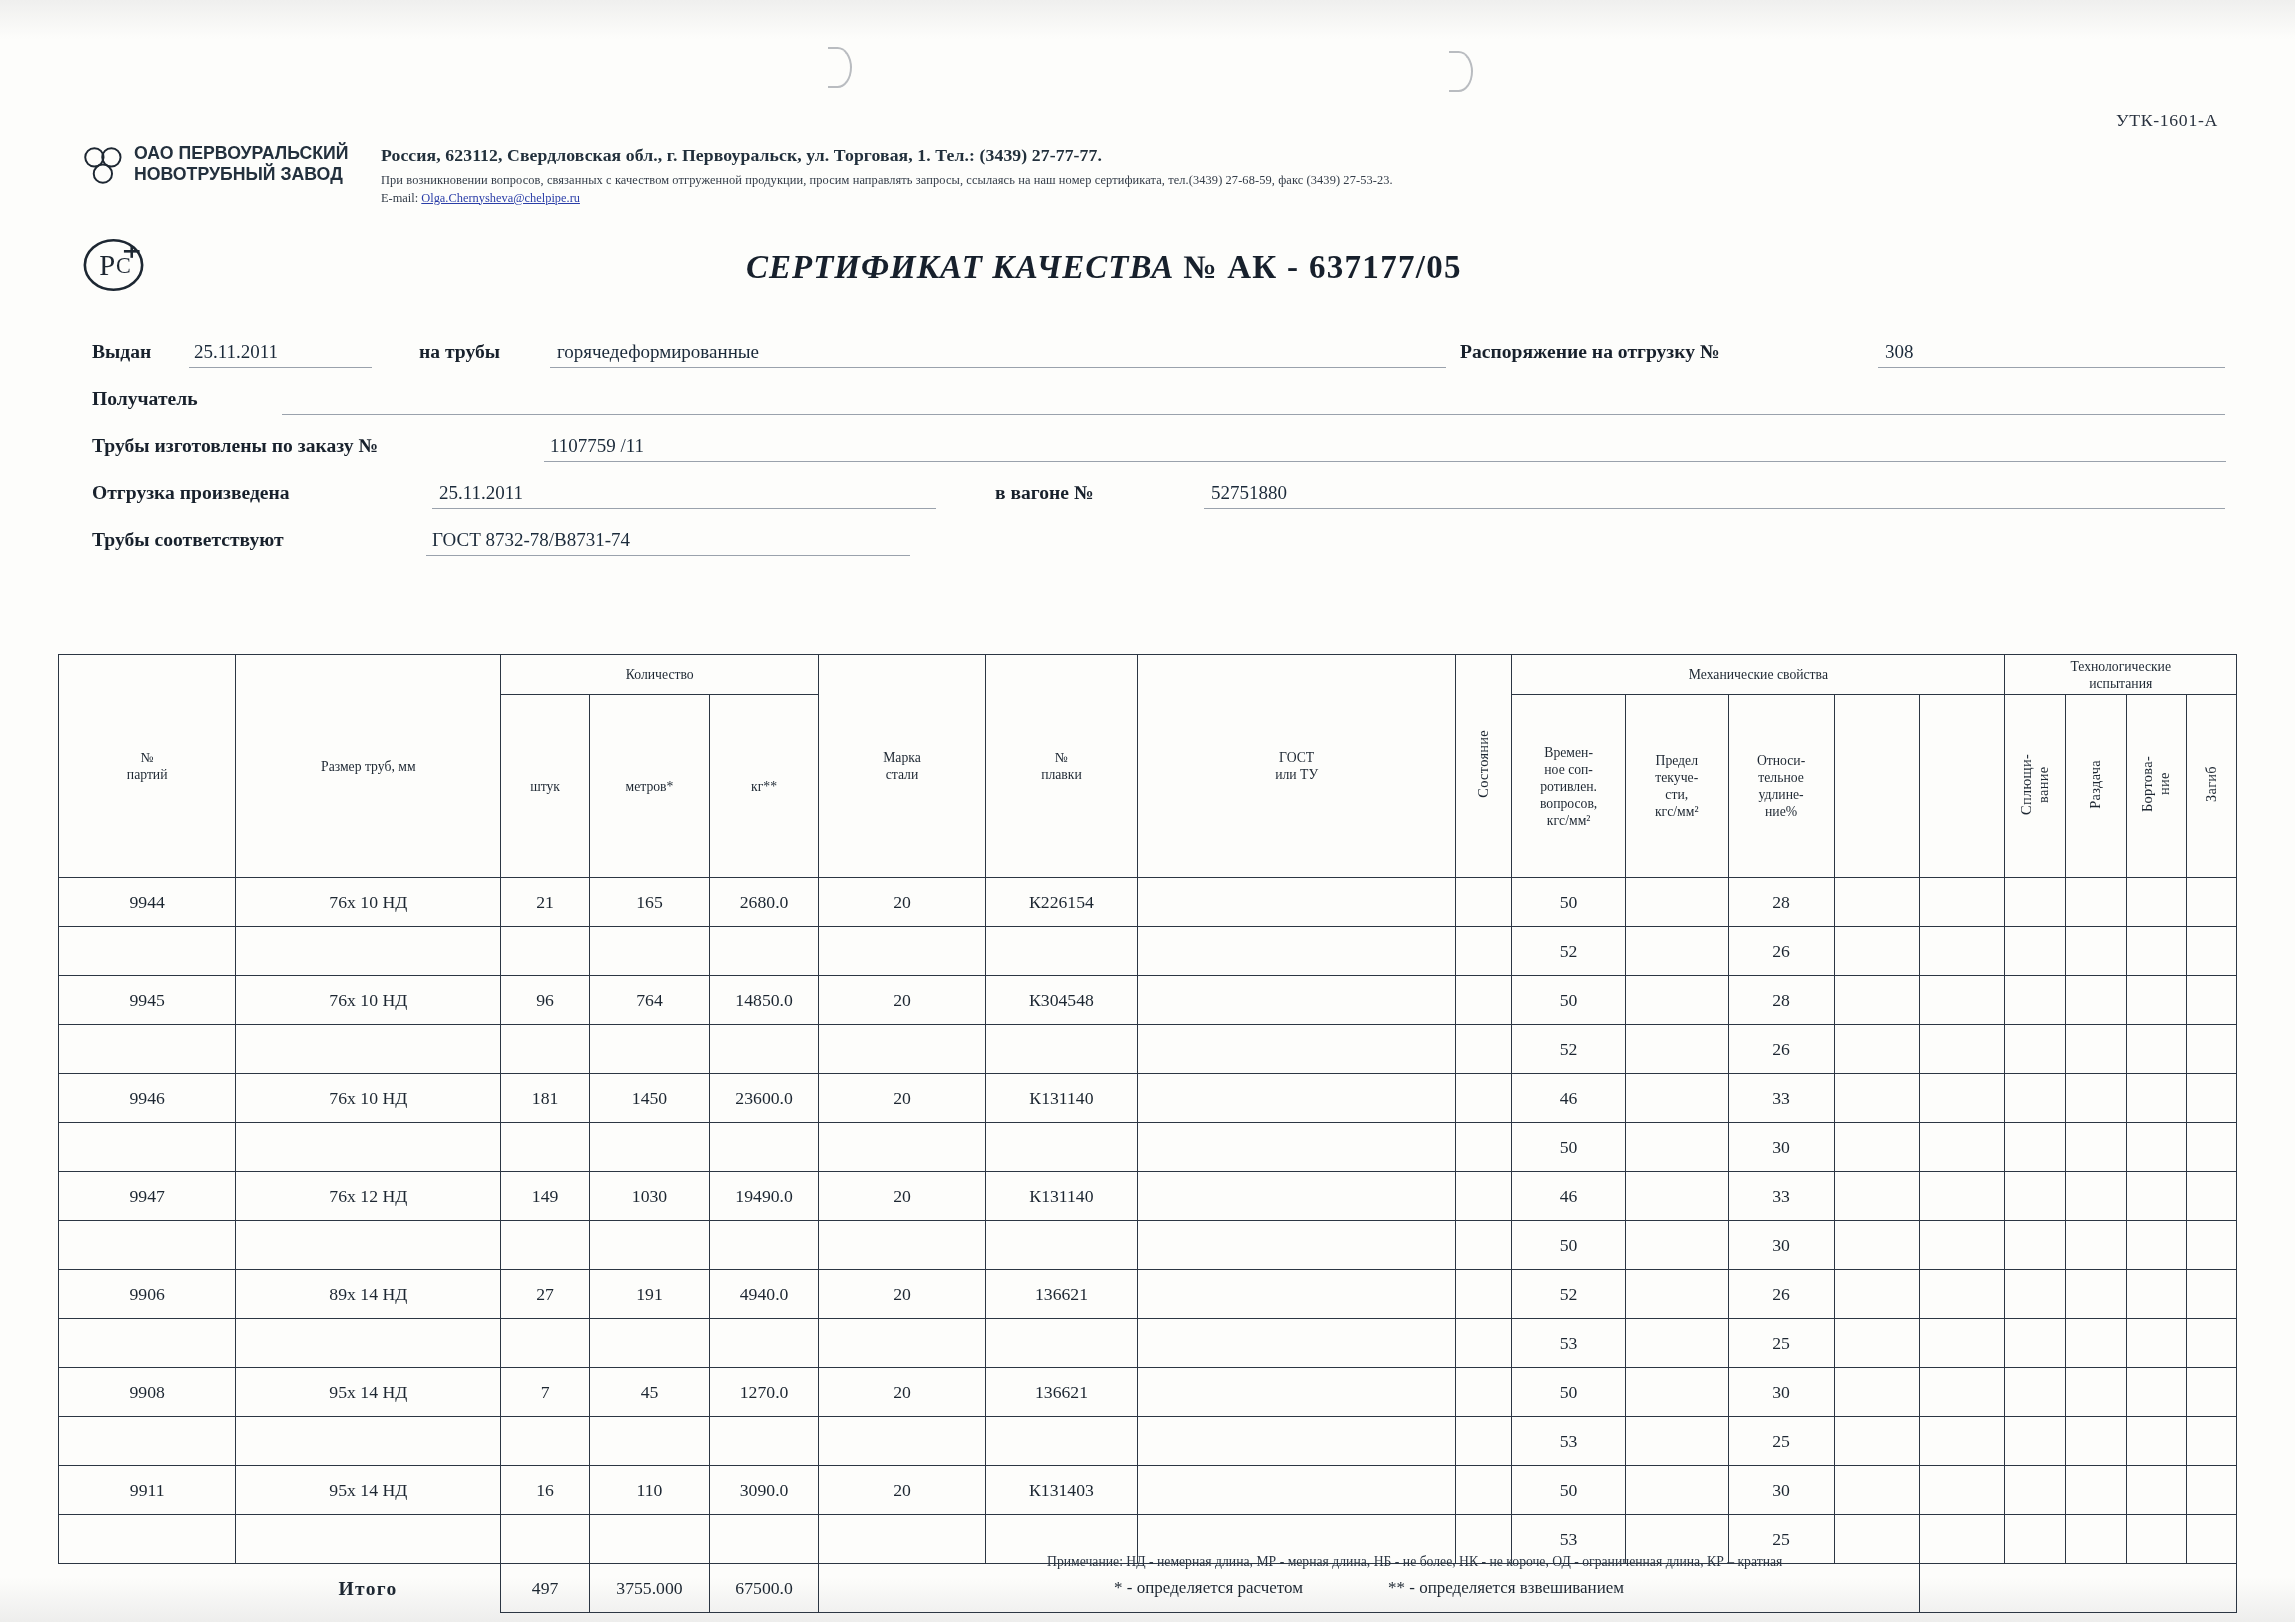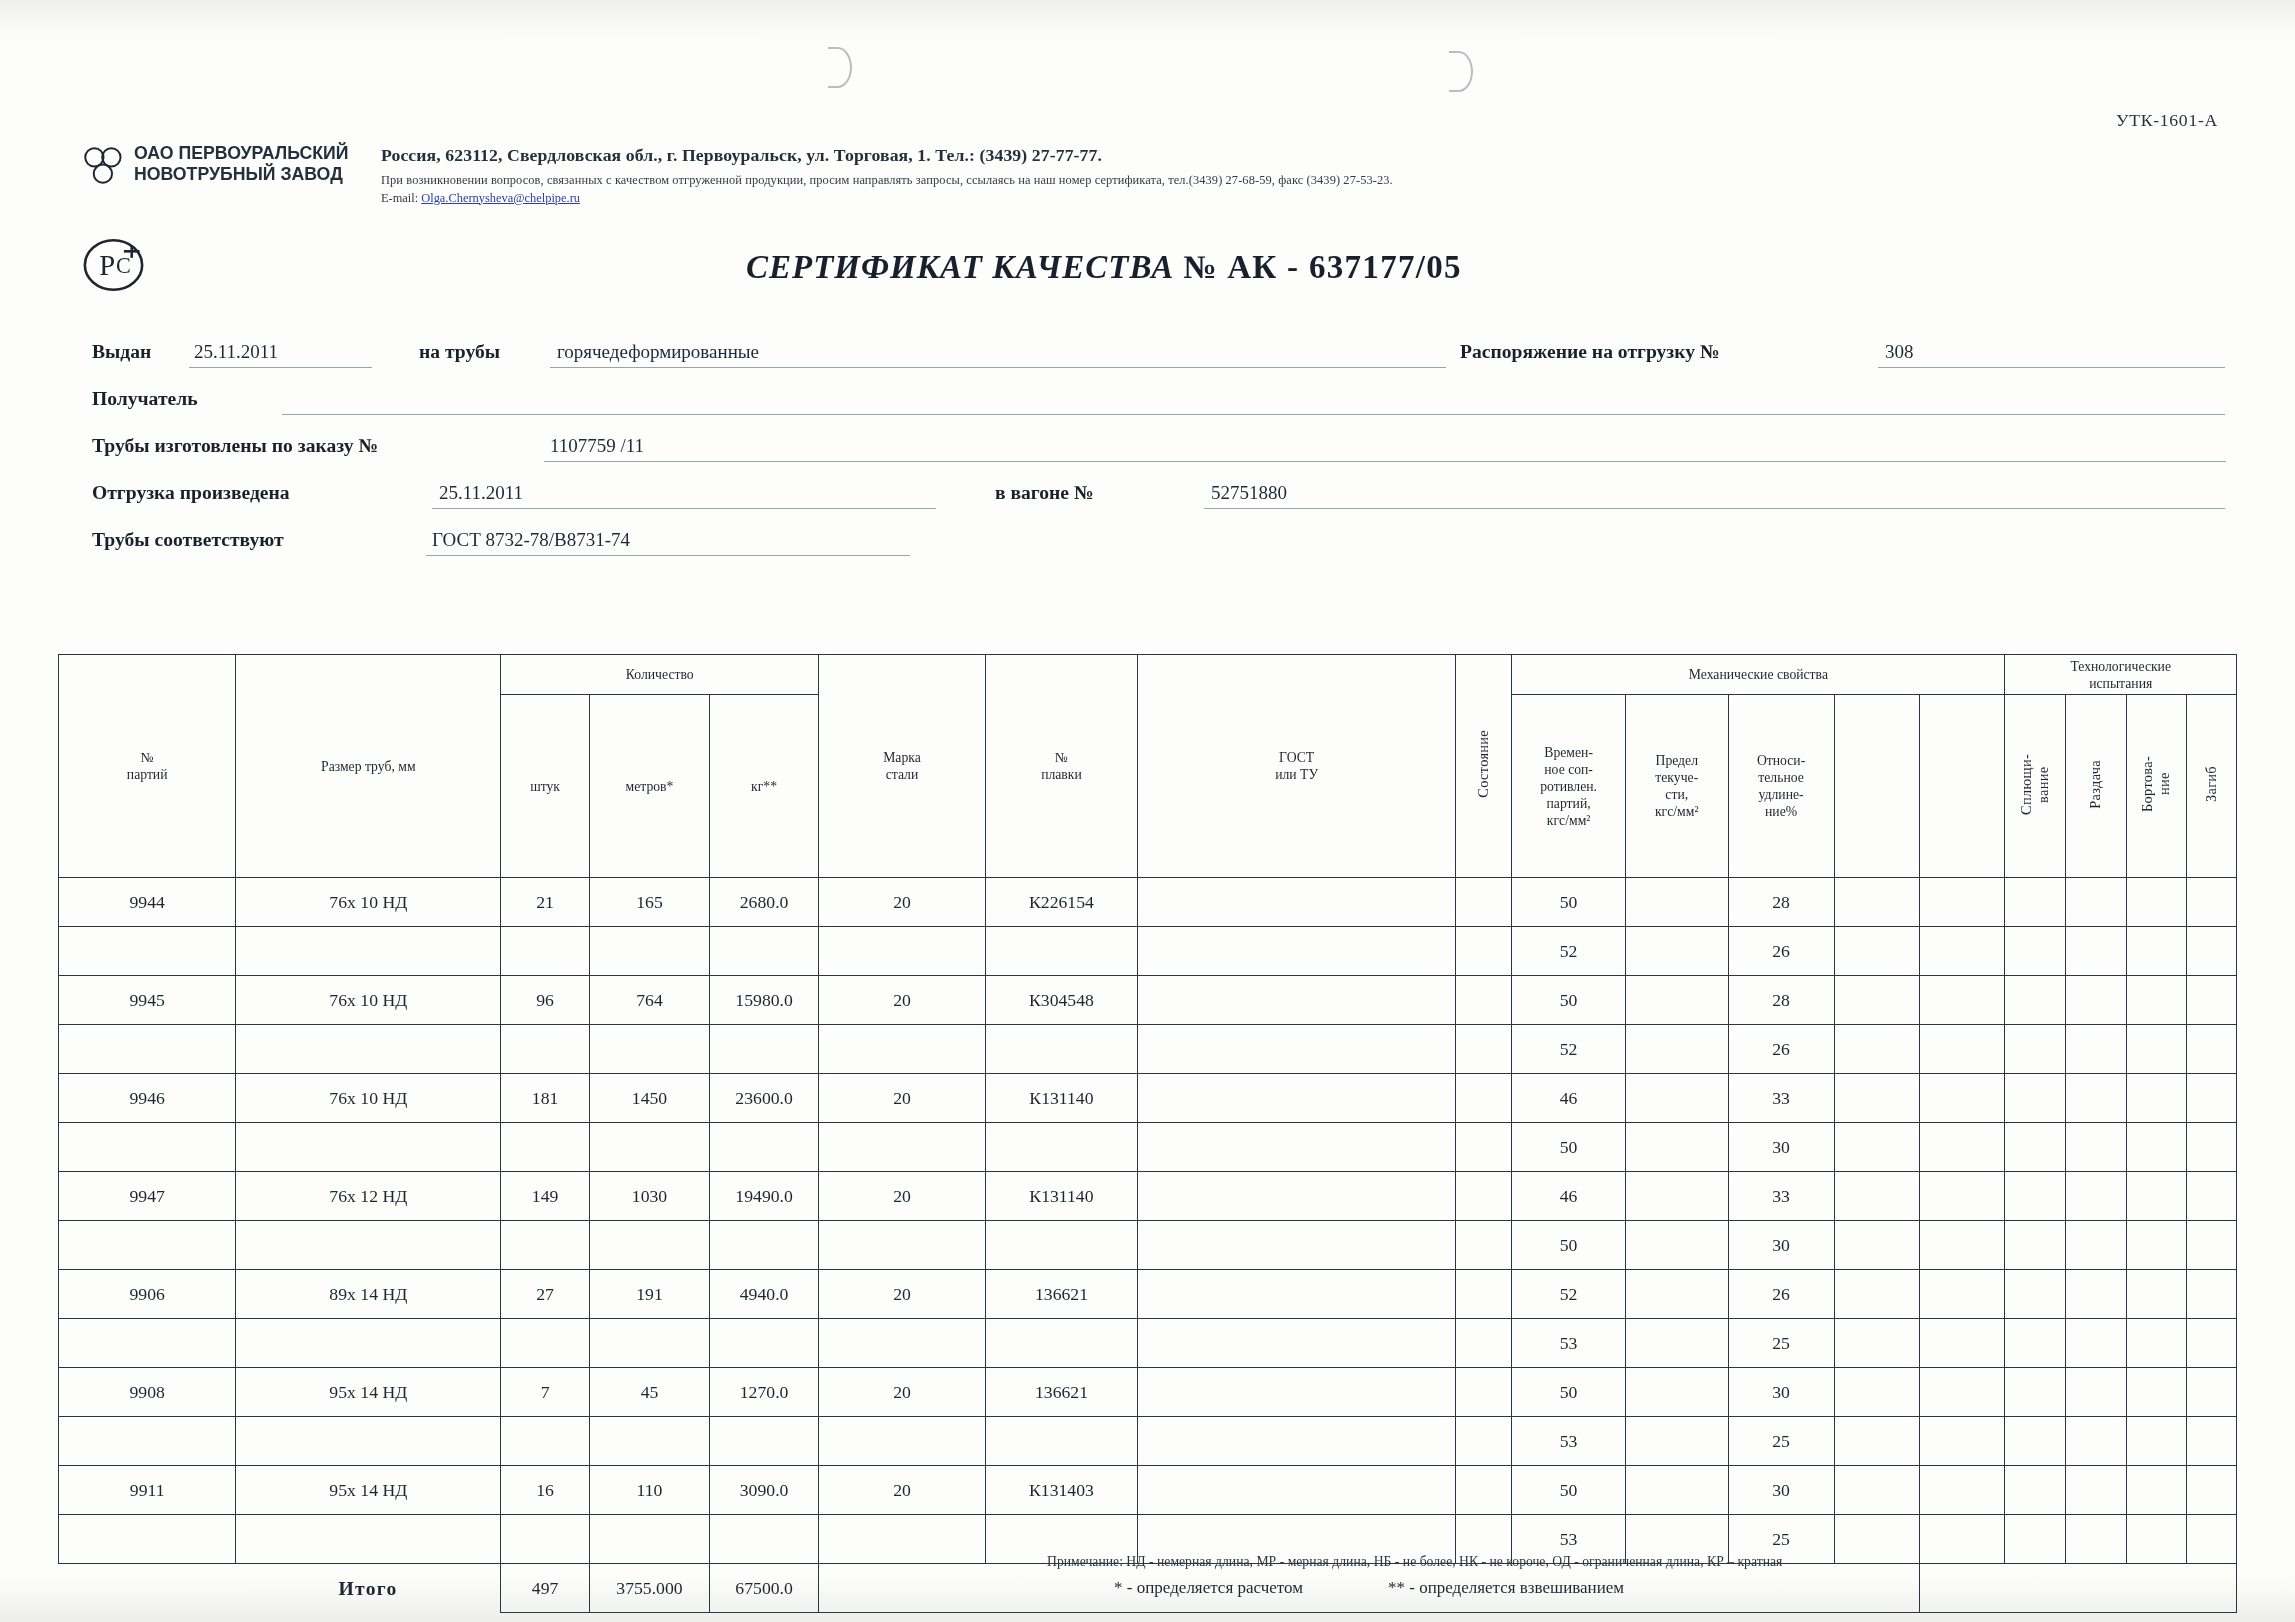--- a/index.html
+++ b/index.html
@@ -340,21 +340,21 @@
           <th colspan="4"><span class="sm" style="white-space:pre-line">Технологические
 испытания</span></th>
         </tr>
         <tr>
           <th rowspan="2" class="hdr-tall"><span class="sm">штук</span></th>
           <th rowspan="2"><span class="sm">метров*</span></th>
           <th rowspan="2"><span class="sm">кг**</span></th>
           <th rowspan="2"><span class="sm" style="white-space:pre-line">Времен-
 ное соп-
 ротивлен.
-партий,
+вопросов,
 кгс/мм²</span></th>
           <th rowspan="2"><span class="sm" style="white-space:pre-line">Предел
 текуче-
 сти,
 кгс/мм²</span></th>
           <th rowspan="2"><span class="sm" style="white-space:pre-line">Относи-
 тельное
 удлине-
 ние%</span></th>
           <th rowspan="2"></th>
@@ -408,21 +408,21 @@
             <td class="data"></td>
             <td class="data"></td>
             <td class="data"></td>
             <td class="data"></td>
           </tr>
           <tr>
             <td class="data">9945</td>
             <td class="data">76х 10 НД</td>
             <td class="data">96</td>
             <td class="data">764</td>
-            <td class="data">15980.0</td>
+            <td class="data">14850.0</td>
             <td class="data">20</td>
             <td class="data">К304548</td>
             <td class="data"></td>
             <td class="data"></td>
             <td class="data">50</td>
             <td class="data"></td>
             <td class="data">28</td>
             <td class="data"></td>
             <td class="data"></td>
             <td class="data"></td>

